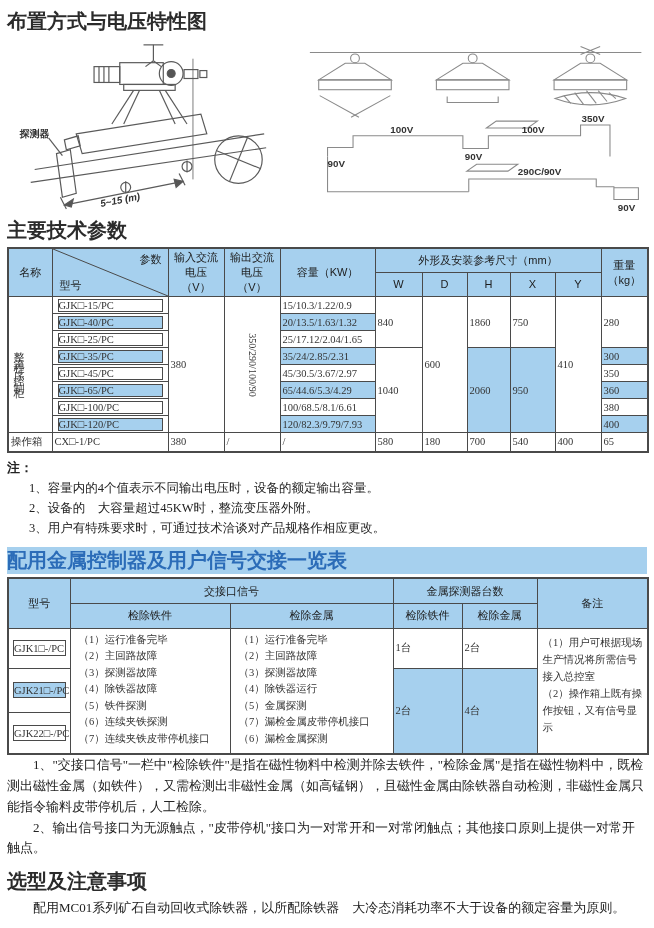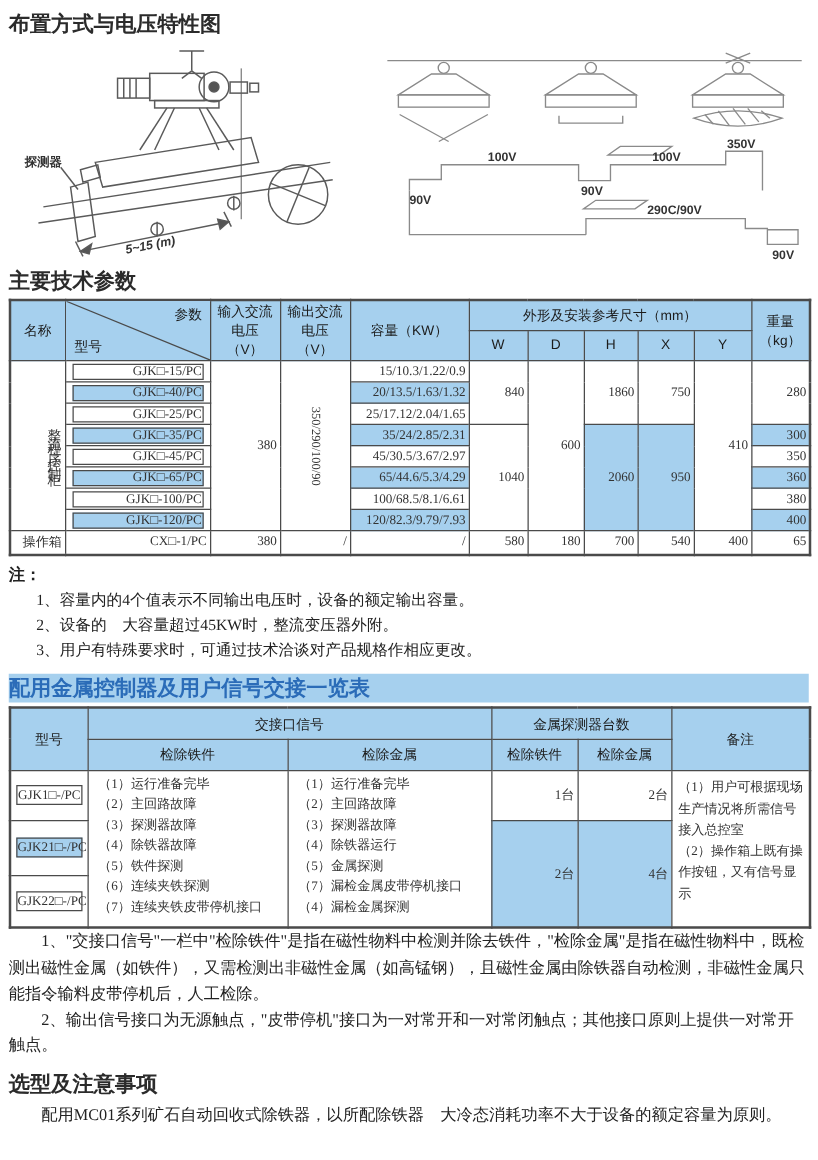--- a/index.html
+++ b/index.html
@@ -4,36 +4,36 @@
 <style>
   * { box-sizing: border-box; margin: 0; padding: 0; }
   html,body { background:#fff; }
   body {
     width: 654px; height: 928px; overflow: hidden;
     font-family: "Liberation Serif", "DejaVu Serif", serif;
     color:#222; font-size:12.5px;
   }
   .page { padding: 5px 7px 0 7px; }
 
-  h2.sec { font-family:"Liberation Sans","DejaVu Sans",sans-serif; font-size:17px; font-weight:bold; color:#2b2b2b; margin:3px 0 3px 0; }
+  h2.sec { font-family:"Liberation Sans","DejaVu Sans",sans-serif; font-size:20px; font-weight:bold; color:#2b2b2b; margin:3px 0 3px 0; }
   h2.sec.blue { color:#2b6cb8; }
 
   
   .diagrams { display:flex; align-items:flex-start; height:176px; }
   .diagrams svg { display:block; }
   svg .ln { stroke:#5a5a5a; fill:none; stroke-width:1.2; }
   svg .ln2 { stroke:#8a8a8a; fill:none; stroke-width:1.1; }
   svg text { font-family:"Liberation Sans","DejaVu Sans",sans-serif; font-weight:bold; fill:#333; font-size:10px; }
 
   
   table { border-collapse:collapse; table-layout:fixed; width:640px; background:#fff; }
   table, td, th { border:1px solid #4a4a4a; }
   table { border-width:2px; }
   th { background:#a6d0ee; font-family:"Liberation Sans","DejaVu Sans",sans-serif; font-weight:normal; font-size:11px; color:#1c1c1c; padding:1px 2px;margin-left:12px; }
-  td { font-size:10.5px; text-align:right; color:#333; padding:0 2px; }
+  td { font-size:10.5px; text-align:left; color:#333; padding:0 2px; }
   .blue { background:#a6d0ee; }
   .t1 tbody tr { height:17px; }
   .t1 tr.box-row { height:19px; }
   .t1 thead tr { height:24px; }
 
   .diag-cell { position:relative; padding:0; }
   .diag-cell svg { position:absolute; inset:0; width:100%; height:100%; }
   .diag-top { position:absolute; top:3px; right:6px; }
   .diag-bot { position:absolute; bottom:3px; left:7px; }
 
@@ -326,21 +326,21 @@
           <div>（6）连续夹铁探测</div>
           <div>（7）连续夹铁皮带停机接口</div>
         </td>
         <td rowspan="3" class="sig-cell">
           <div>（1）运行准备完毕</div>
           <div>（2）主回路故障</div>
           <div>（3）探测器故障</div>
           <div>（4）除铁器运行</div>
           <div>（5）金属探测</div>
           <div>（7）漏检金属皮带停机接口</div>
-          <div>（4）漏检金属探测</div>
+          <div>（6）漏检金属探测</div>
         </td>
         <td>1台</td>
         <td>2台</td>
         <td rowspan="3" class="remark-cell">
           <div>（1）用户可根据现场生产情况将所需信号接入总控室</div>
           <div>（2）操作箱上既有操作按钮，又有信号显示</div>
         </td>
       </tr>
       <tr style="height:44px">
         <td class="mcell">

